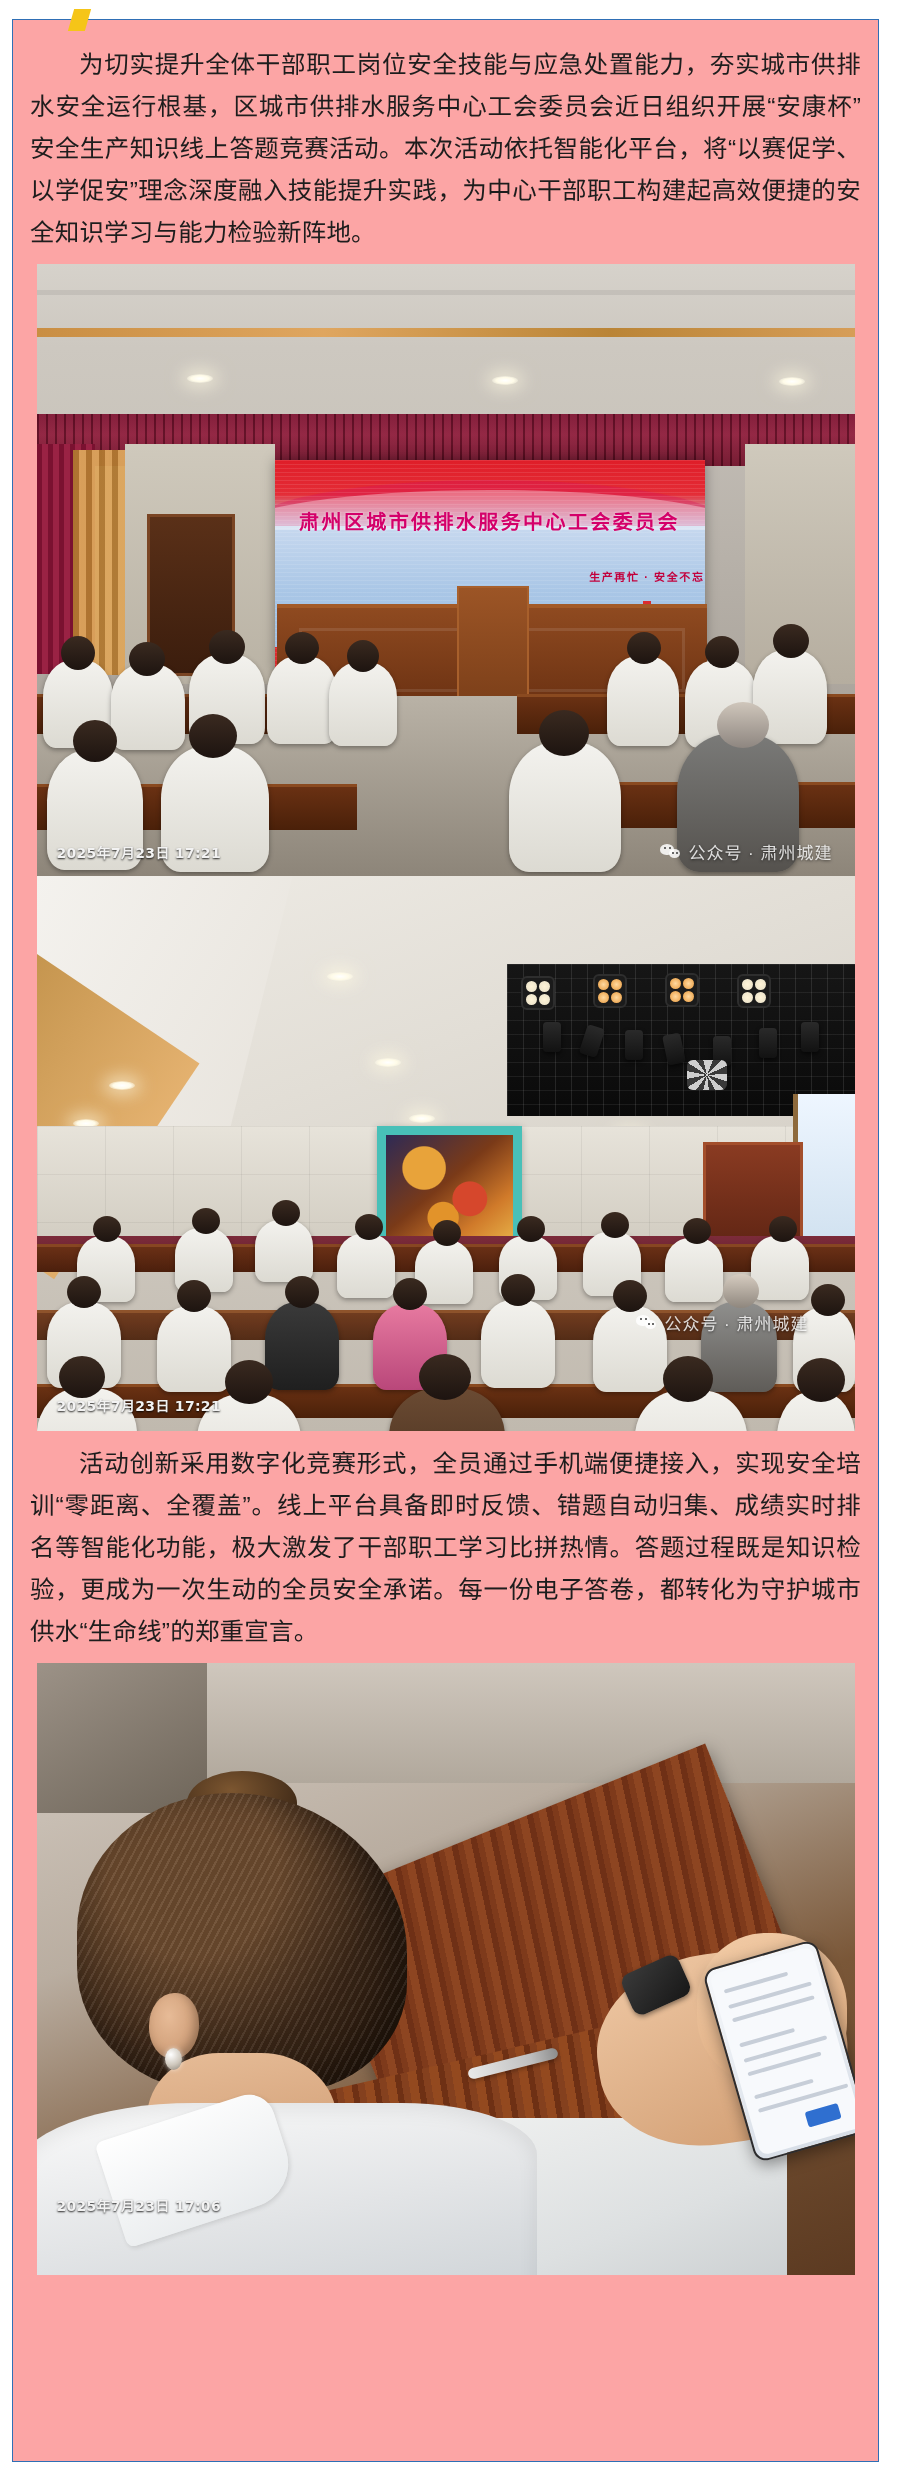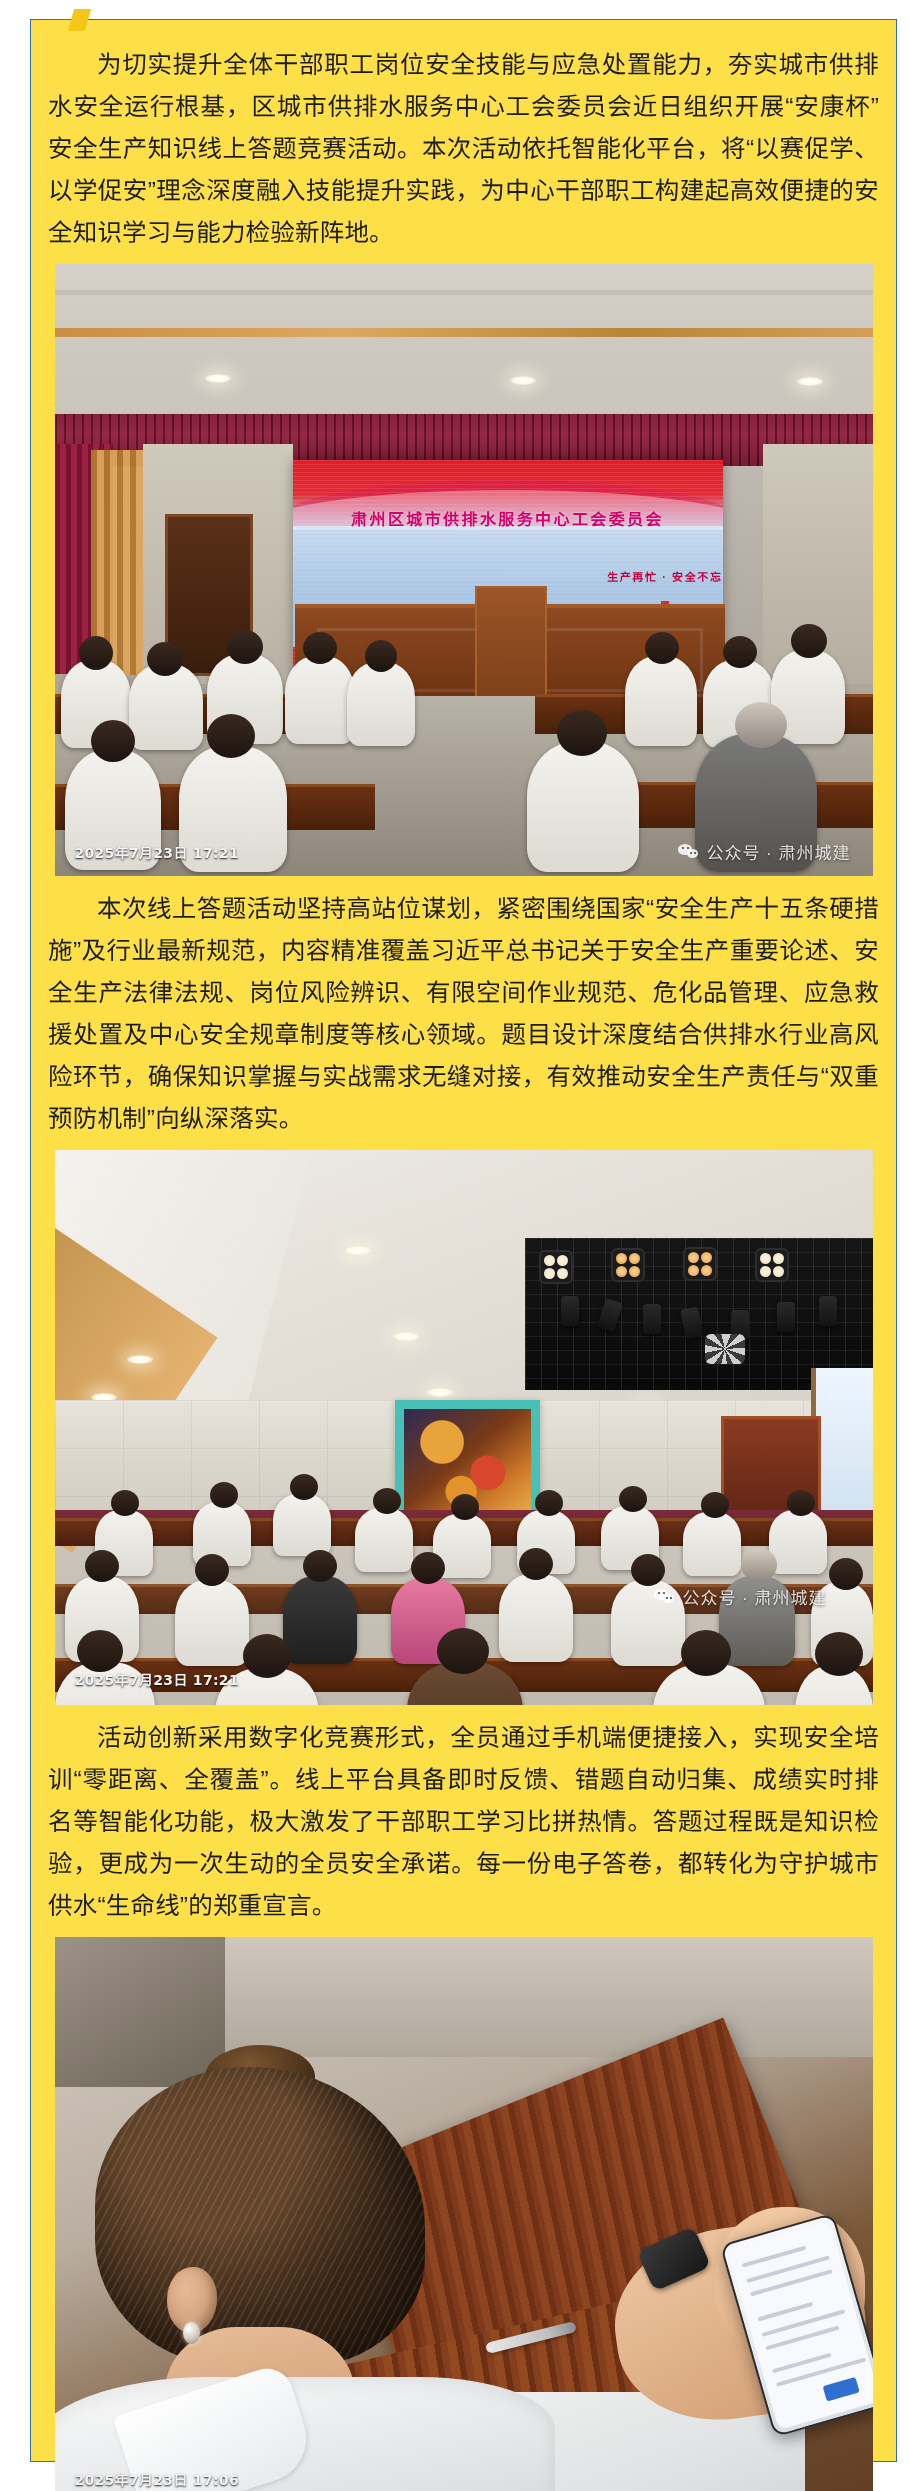--- a/index.html
+++ b/index.html
@@ -12,24 +12,24 @@
   }
   #page {
     position: relative;
     width: 909px;
     height: 2491px;
     background: #ffffff;
   }
   
   #article-frame {
     position: absolute;
-    left: 30px; top: 19px;
+    left: 12px; top: 19px;
     width: 867px; height: 2443px;
     border: 1.5px solid #2f6fb5;
-    background: #fde047;
+    background: #fca5a5;
   }
   
   #tape {
     position: absolute;
     left: 71px; top: 9px;
     width: 17px; height: 22px;
     background: #f5c518;
     transform: skewX(-16deg);
     z-index: 5;
   }
@@ -159,21 +159,21 @@
     position:absolute; left:-10%; top:30px; width:120%; height:40px;
     background:#ffffff; opacity:.35;
     border-radius: 50% 50% 0 0 / 100% 100% 0 0;
   }
   #ph1-led .scan {
     position:absolute; inset:0;
     background: repeating-linear-gradient(180deg, rgba(255,255,255,.10) 0 1px, rgba(0,0,0,0) 1px 4px);
   }
   .led-l1 {
     position:absolute; left:0; right:0; top:46px; text-align:center;
-    font-size:16px; font-weight:bold; color:#d4006a; letter-spacing:2.4px;
+    font-size:20px; font-weight:bold; color:#d4006a; letter-spacing:2.4px;
     text-shadow: 0 0 3px rgba(255,255,255,.6);
     font-family:"Liberation Serif", serif;
   }
   .led-l2 {
     position:absolute; left:0; right:0; top:70px; text-align:center;
     font-size:26px; font-weight:bold; color:#e4003a; letter-spacing:3px;
     text-shadow: 0 1px 3px rgba(255,255,255,.55);
     font-family:"Liberation Serif", serif;
   }
   .led-l3 {
@@ -504,23 +504,20 @@
               <i class="d d1"></i>
               <i class="d d2"></i>
               <i class="d d3"></i>
               <i class="d d4"></i>
           </span>
           <span>公众号 · 肃州城建</span>
         </div>
       </div>
     </div>
 
-    <div class="para-block" style="padding:12px 17px 10px 17px;">
-      <p class="para" style="position:static;width:auto;">本次线上答题活动坚持高站位谋划，紧密围绕国家“安全生产十五条硬措施”及行业最新规范，内容精准覆盖习近平总书记关于安全生产重要论述、安全生产法律法规、岗位风险辨识、有限空间作业规范、危化品管理、应急救援处置及中心安全规章制度等核心领域。题目设计深度结合供排水行业高风险环节，确保知识掌握与实战需求无缝对接，有效推动安全生产责任与“双重预防机制”向纵深落实。</p>
-    </div>
 
     <div class="photo" id="photo2">
       <div class="photo-inner">
 
         <div id="ph2-ceiling"></div>
         <div id="ph2-soffit"></div>
         <div id="ph2-trim"></div>
 
         <div class="downlight" style="left:290px; top:96px;"></div>
         <div class="downlight" style="left:338px; top:182px;"></div>

